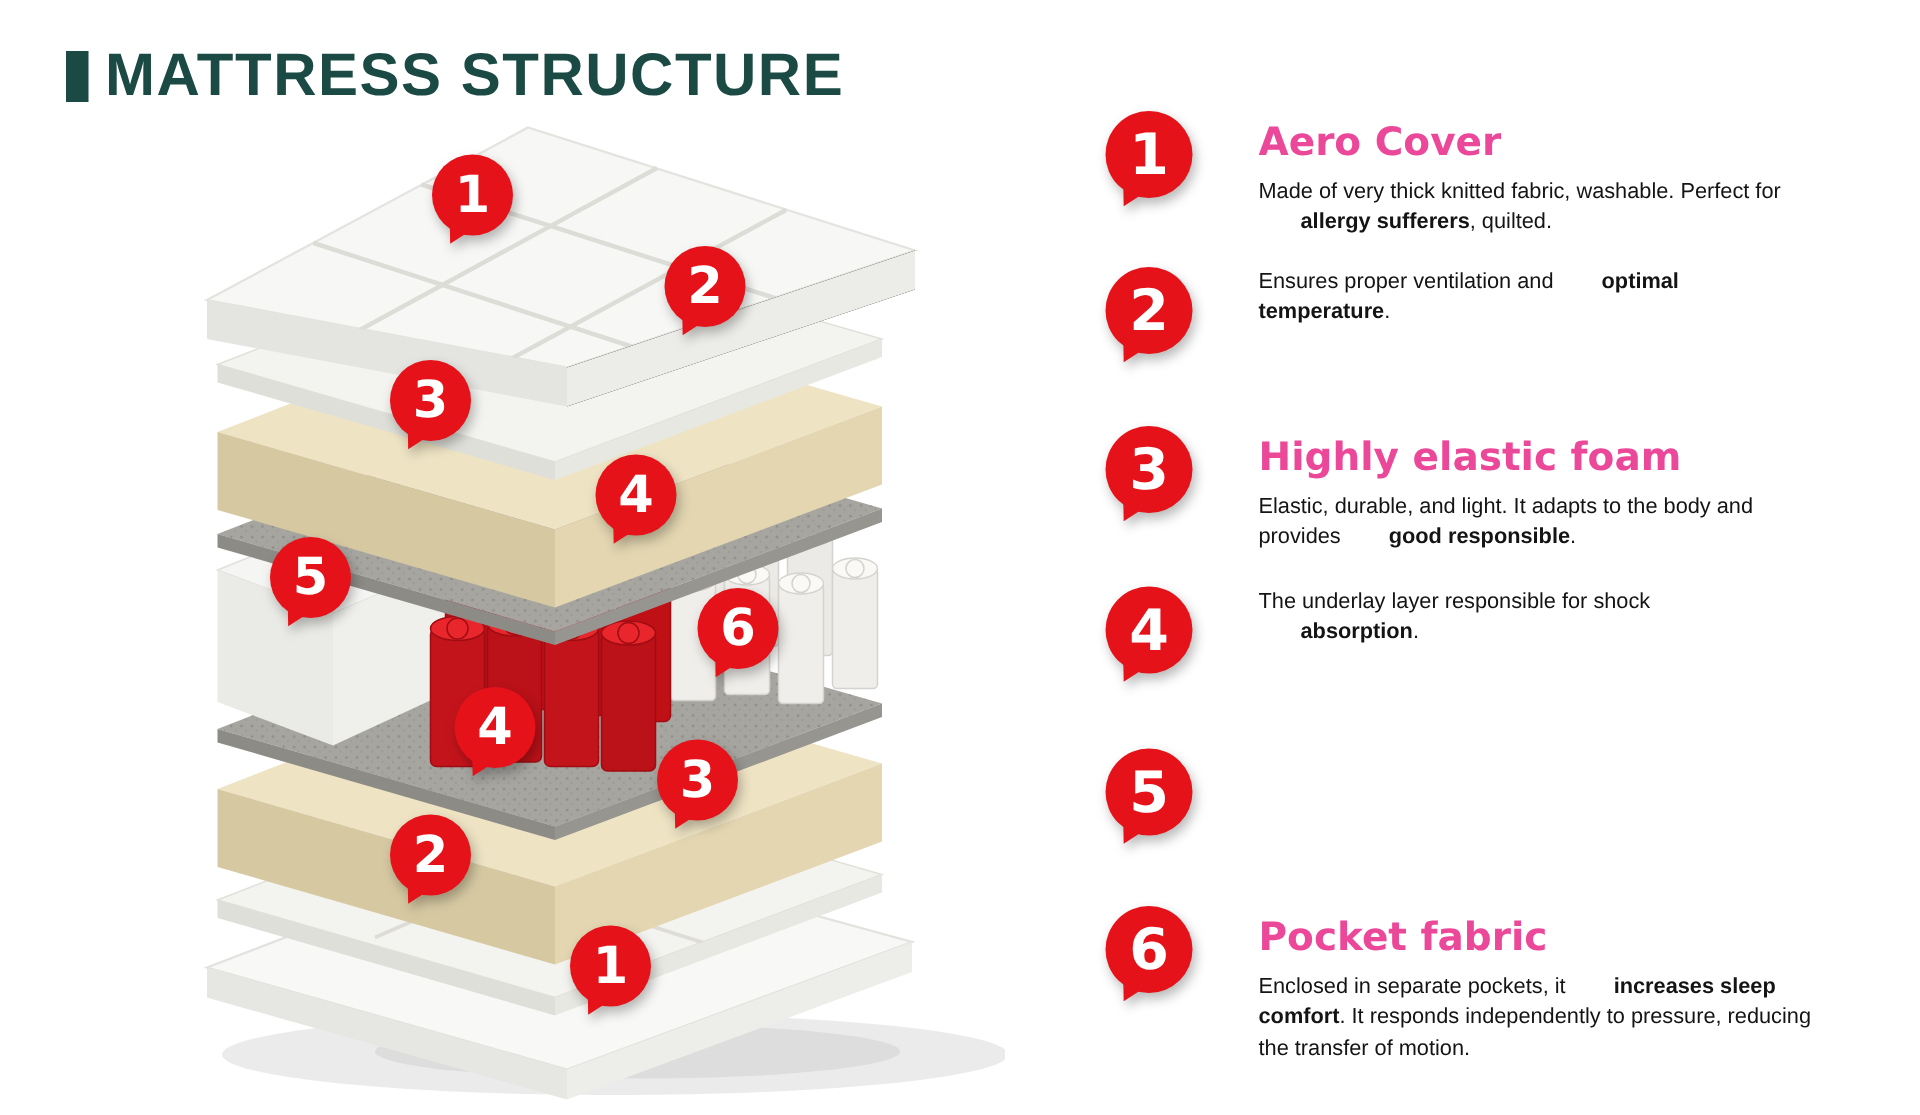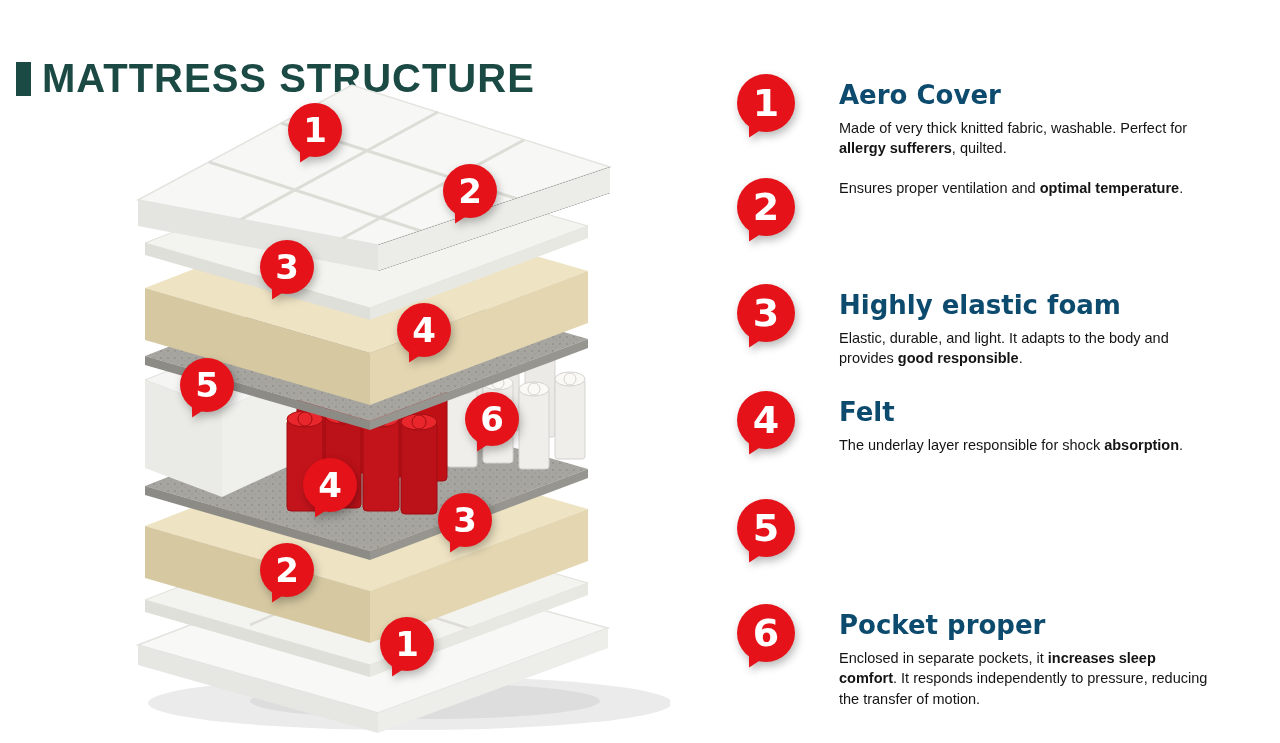--- a/index.html
+++ b/index.html
@@ -4,21 +4,21 @@
 <style>
   :root{
     --marker-red:#e51219;
     --title-green:#1b4a45;
   }
   *{box-sizing:border-box;}
   body{margin:0;background:#ffffff;font-family:"Liberation Sans",sans-serif;}
   .canvas{position:relative;width:1280px;height:743px;background:#fff;overflow:hidden;}
 
   
-  .header{position:absolute;left:16px;top:28px;display:flex;align-items:center;gap:11px;margin-top:28px;}
+  .header{position:absolute;left:44px;top:28px;display:flex;align-items:center;gap:11px;}
   .title-bar{width:15px;height:34px;background:var(--title-green);}
   .header h1{margin:0;font-size:40px;font-weight:bold;color:var(--title-green);
              letter-spacing:1px;font-family:"Liberation Sans",sans-serif;}
 
   
   .diagram{position:absolute;left:110px;top:55px;width:560px;height:688px;}
   .diagram svg{display:block;width:100%;height:100%;}
   #diagram-markers{position:absolute;inset:0;pointer-events:none;}
 
   
@@ -29,24 +29,24 @@
   .pin::before{content:"";position:absolute;width:0;height:0;
        border:10px solid transparent;border-top:18px solid var(--marker-red);
        bottom:-16px;left:4px;transform:rotate(28deg);}
   .pin span{position:relative;z-index:1;font-size:38px;line-height:1;}
   .pin.diagram-pin{position:absolute;width:54px;height:54px;transform:translate(-50%,-50%);}
   .pin.diagram-pin span{font-size:34px;}
 
   
   .legend-item{position:absolute;left:737px;display:flex;gap:44px;align-items:flex-start;width:520px;}
   .legend-text{width:372px;}
-  .legend-text h2{margin:6px 0 8px 0;font-size:26px;font-weight:bold;color:#0c4a6e;
+  .legend-text h2{margin:6px 0 8px 0;font-size:26px;font-weight:bold;color:#ec4899;
                   font-family:"DejaVu Sans",sans-serif;letter-spacing:0;}
   .legend-text p{margin:0;font-size:14.5px;line-height:1.4;color:#141414;}
-  .legend-text p b{font-weight:bold;}
+  .legend-text p b{font-weight:bold;margin-left:28px;}
 </style>
 </head>
 <body>
 
 <div class="canvas">
 
   <div class="header">
     <span class="title-bar"></span>
     <h1>MATTRESS STRUCTURE</h1>
   </div>
@@ -247,34 +247,33 @@
       <h2>Highly elastic foam</h2>
       <p><span>Elastic, durable, and light. It adapts to the body and provides </span><b>good responsible</b><span>.</span></p>
     </div>
   </div>
 
   <div class="legend-item" style="top:391px">
     <div class="pin">
         <span>4</span>
       </div>
     <div class="legend-text">
-      <h2>Felt</h2>
       <p><span>The underlay layer responsible for shock </span><b>absorption</b><span>.</span></p>
     </div>
   </div>
 
   <div class="legend-item" style="top:499px">
     <div class="pin">
         <span>5</span>
       </div>
   </div>
 
   <div class="legend-item" style="top:604px">
     <div class="pin">
         <span>6</span>
       </div>
     <div class="legend-text">
-      <h2>Pocket proper</h2>
+      <h2>Pocket fabric</h2>
       <p><span>Enclosed in separate pockets, it </span><b>increases sleep comfort</b><span>. It responds independently to pressure, reducing the transfer of motion.</span></p>
     </div>
   </div>
 
 </div>
 
 </body></html>

